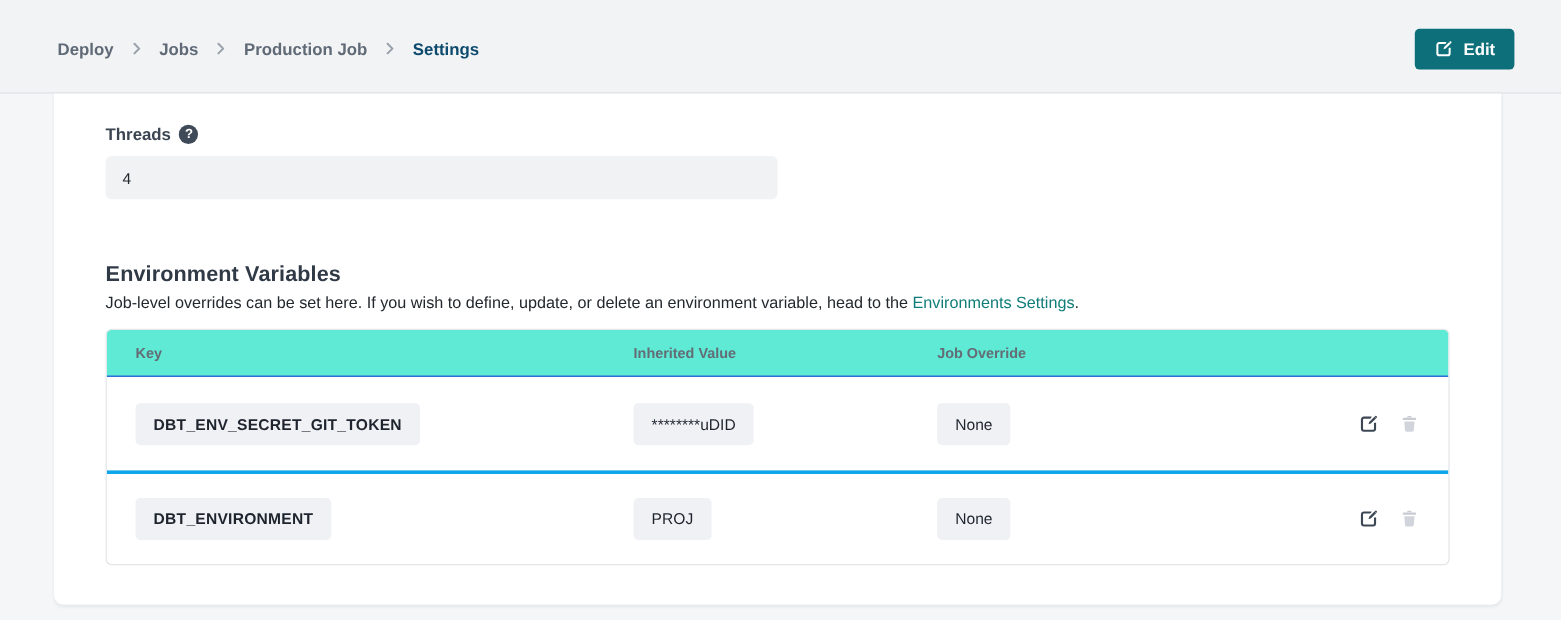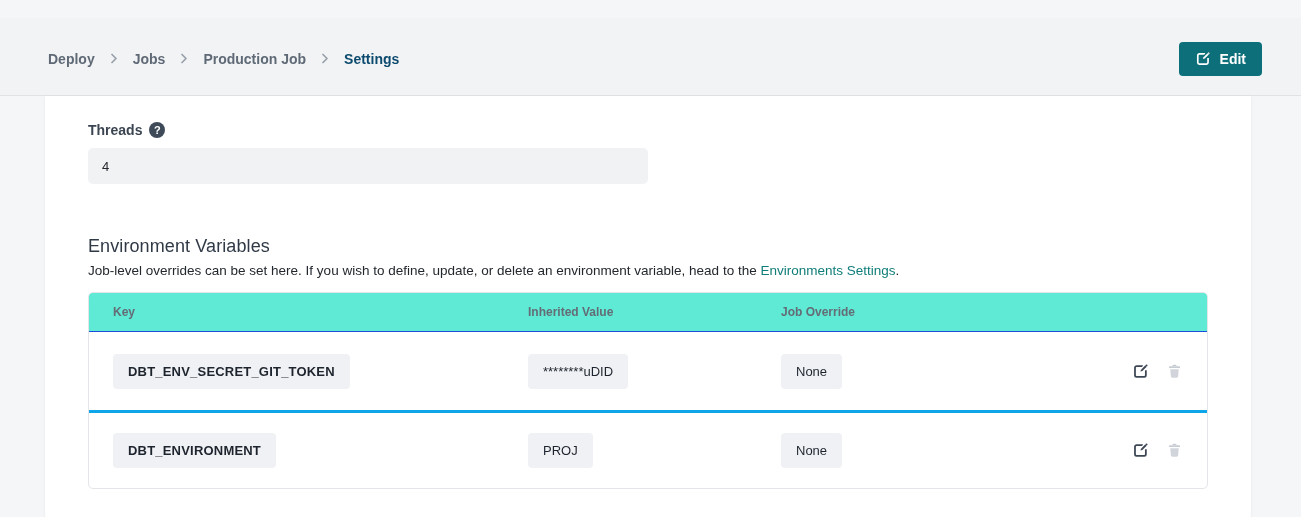--- a/index.html
+++ b/index.html
@@ -13,21 +13,20 @@
 
   
   .topbar {
     height: 78px;
     background: #f2f3f5;
     border-bottom: 1px solid #e0e2e6;
     display: flex;
     align-items: center;
     justify-content: space-between;
     padding: 4px 39px 0 48px;
-    margin-top: 18px;
   }
   .breadcrumb { display: flex; align-items: center; gap: 14px; }
   .crumb {
     font-size: 14px; font-weight: 600; color: #5f6a76;
     cursor: pointer; white-space: nowrap;
   }
   .crumb.active { color: #0c4a6e; font-weight: 700; cursor: default; }
   .crumb-sep { display: inline-flex; align-items: center; }
 
   .edit-btn {
@@ -65,21 +64,21 @@
     width: 560px; height: 36px;
     background: #f1f2f4;
     border-radius: 5px;
     display: flex; align-items: center;
     padding: 0 14px;
     font-size: 13px; color: #23282e;
   }
 
   
   .env-section { margin-top: 52px; }
-  .env-title { font-size: 18px; font-weight: 400; color: #303a46; letter-spacing: .1px; }
+  .env-title { font-size: 18px; font-weight: 700; color: #303a46; letter-spacing: .1px; }
   .env-desc { font-size: 13.5px; color: #23282e; margin-top: 6px; }
   .env-desc a { color: #0f7d79; text-decoration: none; cursor: pointer; }
 
   .env-table {
     margin-top: 14px;
     width: 1120px;
     border: 1px solid #e3e5e8;
     border-radius: 5px;
     background: #fff;
     overflow: hidden;

